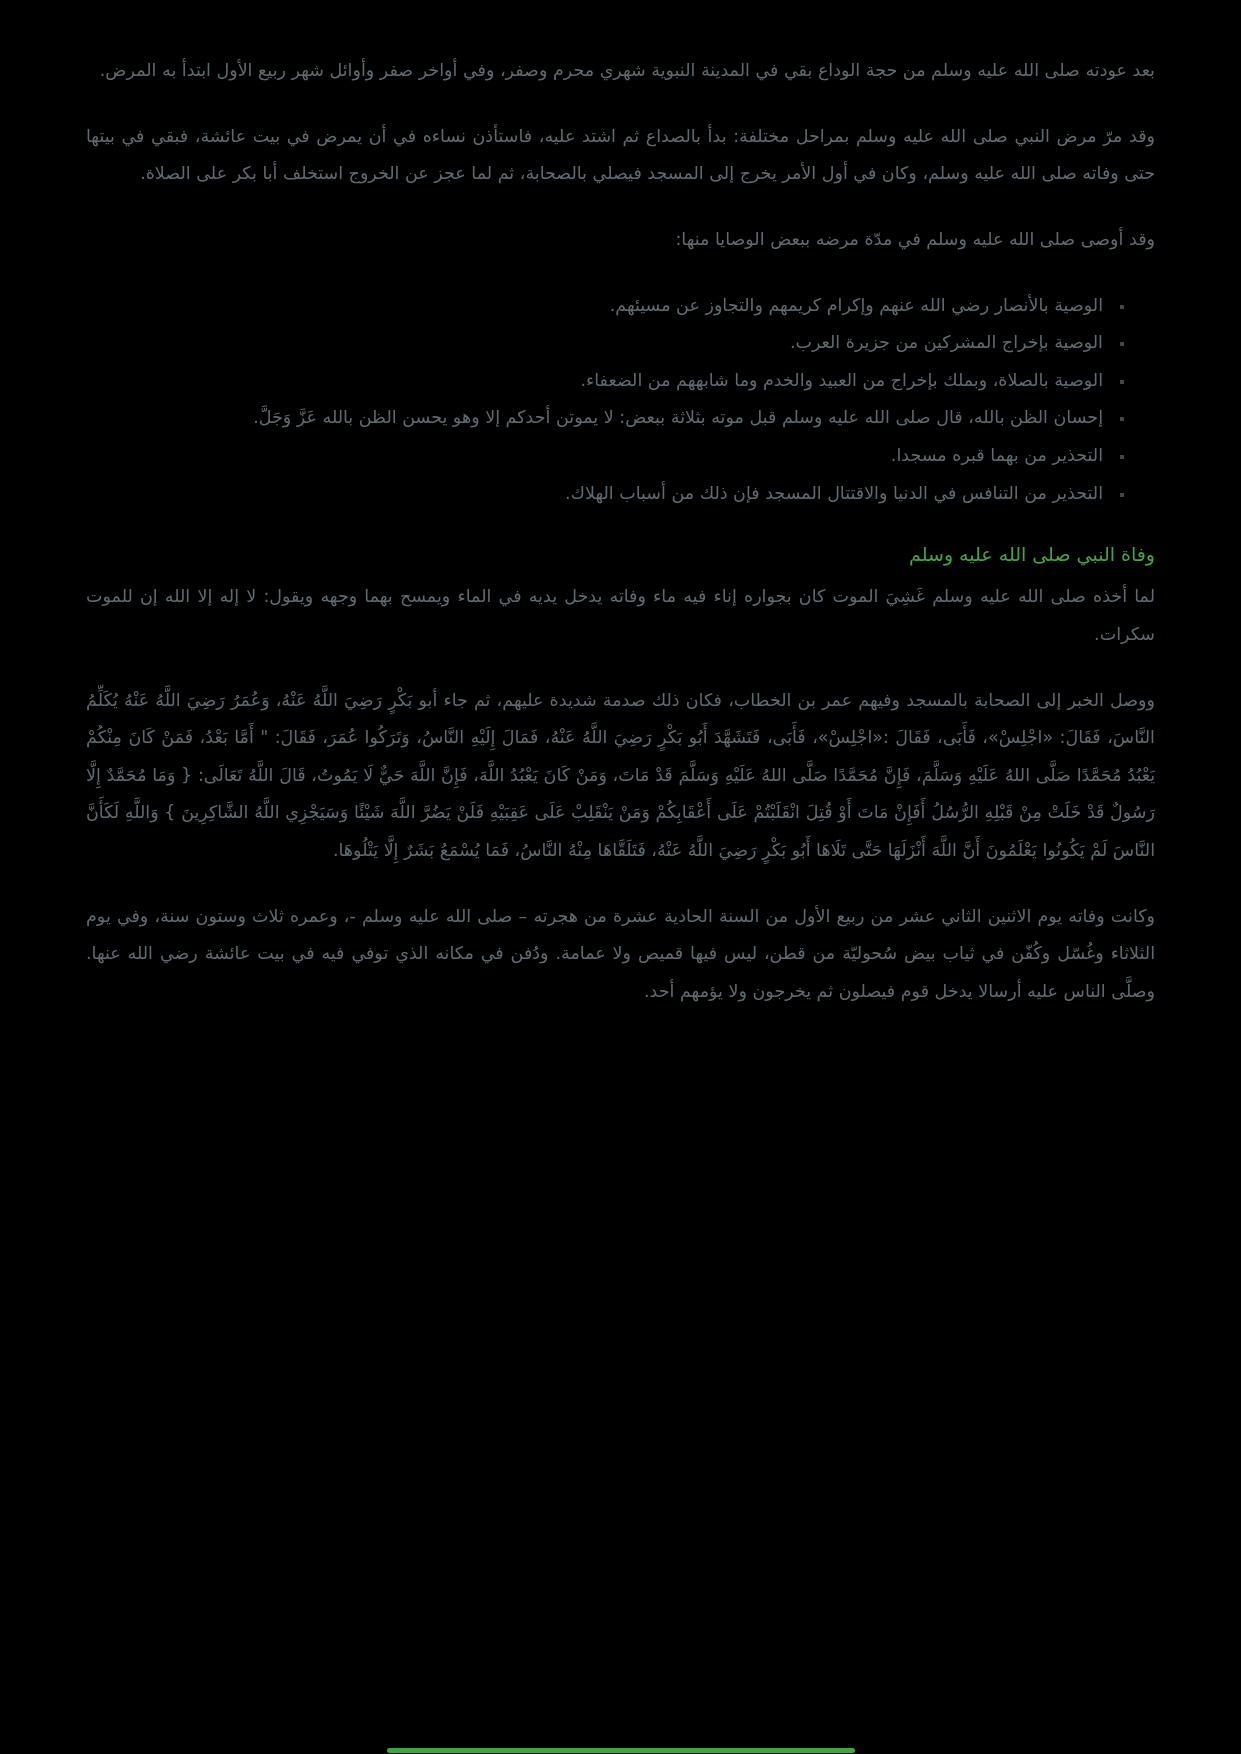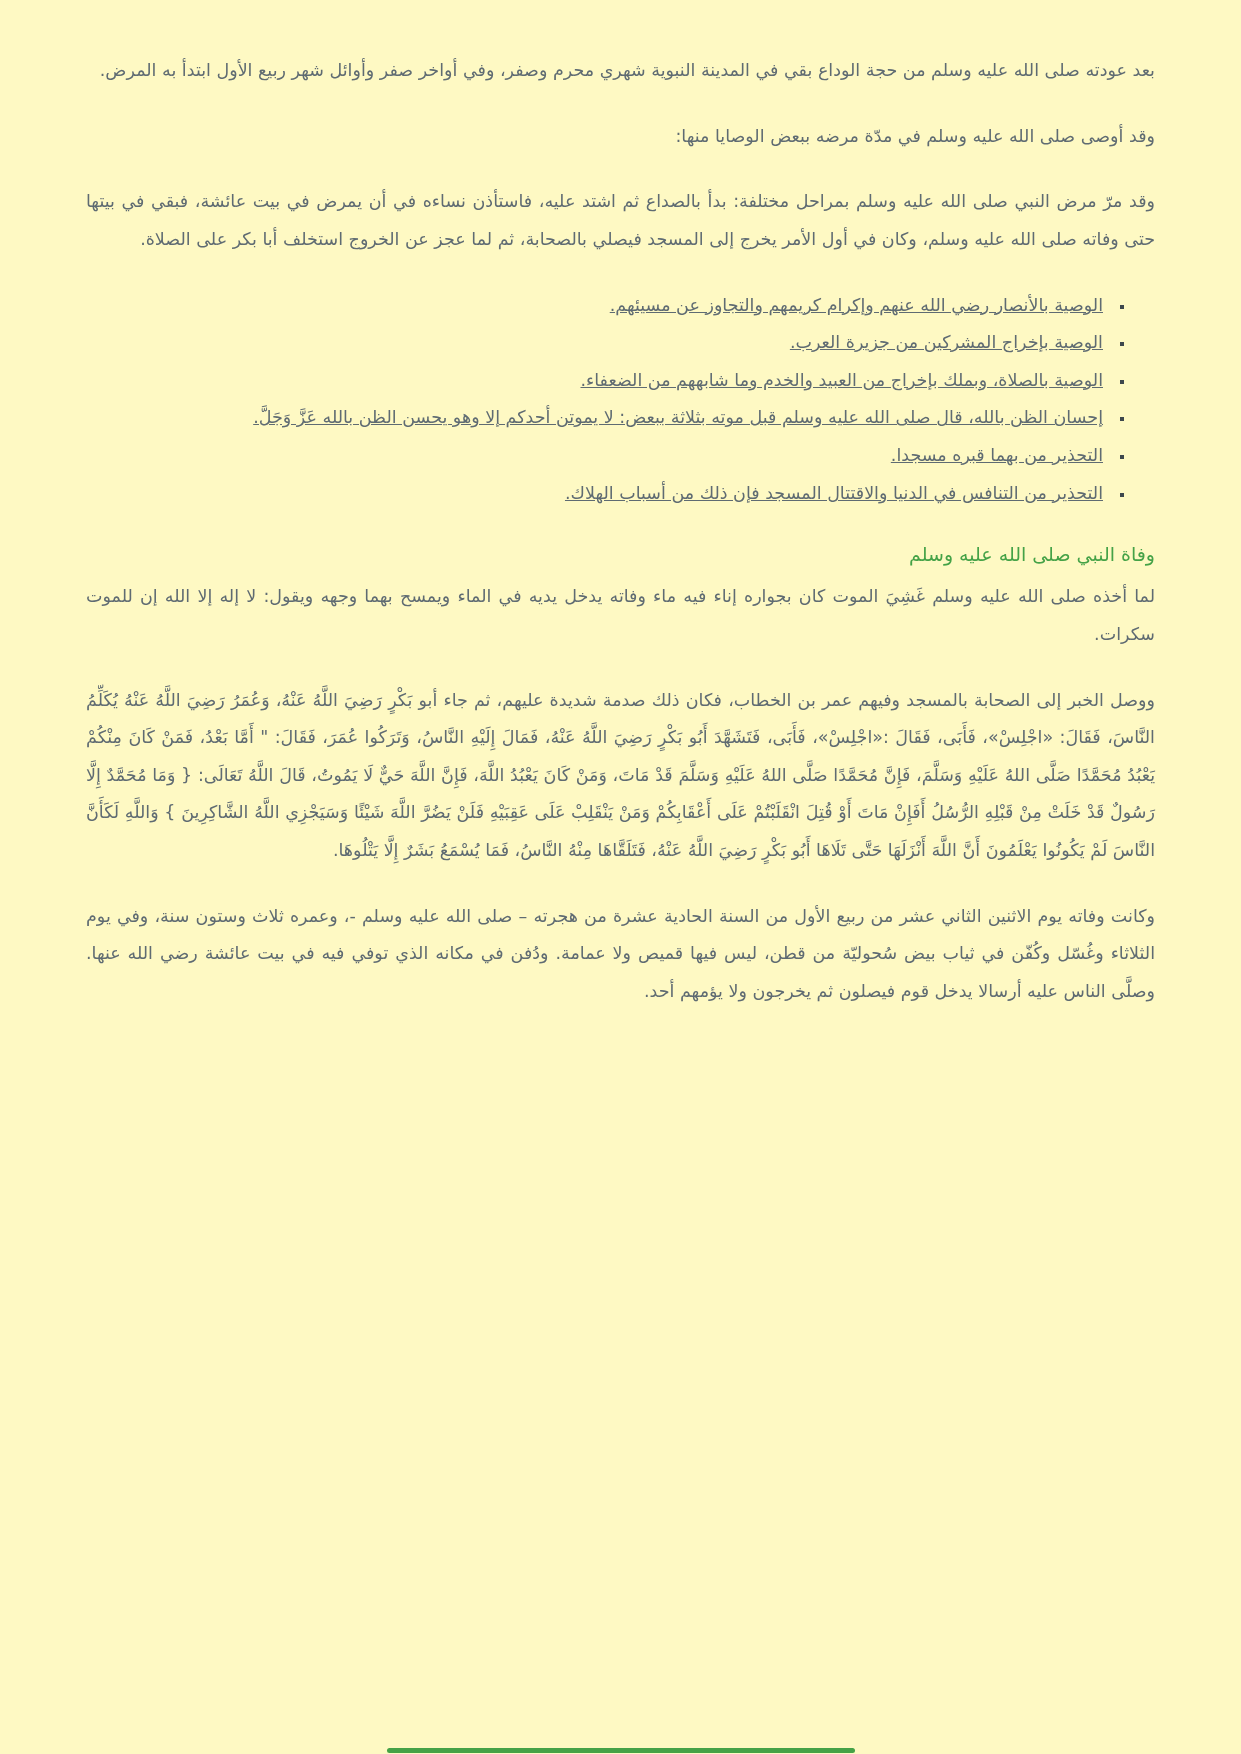--- a/index.html
+++ b/index.html
@@ -8,40 +8,39 @@
     height: 1754px;
     background: #ffffff;
     font-family: "DejaVu Sans", sans-serif;
     direction: rtl;
     overflow: hidden;
   }
   .page {
     position: relative;
     width: 1241px;
     height: 1754px;
-    background: #fef9c3;
+    background: #000000;
   }
   .content {
     padding: 52px 86px 0 86px;
     color: #5f6b72;
     font-size: 17.5px;
     line-height: 2.15;
     text-align: justify;
   }
   .content p {
     margin: 0 0 28px 0;
   }
   ul.wasaya {
     list-style: square;
     padding: 0 46px 0 0;
     margin: 0 0 24px 0;
   }
   ul.wasaya li {
     padding-right: 6px;
-    text-decoration: underline;
   }
   ul.wasaya li::marker {
     color: #3d474c;
     font-size: 13px;
   }
   h2.section-heading {
     color: #45a247;
     font-size: 19px;
     font-weight: normal;
     margin: 20px 0 6px 0;
@@ -60,23 +59,23 @@
   }
 </style>
 </head>
 <body>
 
 <div class="page">
   <div class="content">
 
     <p>بعد عودته صلى الله عليه وسلم من حجة الوداع بقي في المدينة النبوية شهري محرم وصفر، وفي أواخر صفر وأوائل شهر ربيع الأول ابتدأ به المرض.</p>
 
+    <p>وقد مرّ مرض النبي صلى الله عليه وسلم بمراحل مختلفة: بدأ بالصداع ثم اشتد عليه، فاستأذن نساءه في أن يمرض في بيت عائشة، فبقي في بيتها حتى وفاته صلى الله عليه وسلم، وكان في أول الأمر يخرج إلى المسجد فيصلي بالصحابة، ثم لما عجز عن الخروج استخلف أبا بكر على الصلاة.</p>
+
     <p>وقد أوصى صلى الله عليه وسلم في مدّة مرضه ببعض الوصايا منها:</p>
-
-    <p>وقد مرّ مرض النبي صلى الله عليه وسلم بمراحل مختلفة: بدأ بالصداع ثم اشتد عليه، فاستأذن نساءه في أن يمرض في بيت عائشة، فبقي في بيتها حتى وفاته صلى الله عليه وسلم، وكان في أول الأمر يخرج إلى المسجد فيصلي بالصحابة، ثم لما عجز عن الخروج استخلف أبا بكر على الصلاة.</p>
 
     <ul class="wasaya">
       <li>الوصية بالأنصار رضي الله عنهم وإكرام كريمهم والتجاوز عن مسيئهم.</li>
       <li>الوصية بإخراج المشركين من جزيرة العرب.</li>
       <li>الوصية بالصلاة، وبملك بإخراج من العبيد والخدم وما شابههم من الضعفاء.</li>
       <li>إحسان الظن بالله، قال صلى الله عليه وسلم قبل موته بثلاثة ببعض: لا يموتن أحدكم إلا وهو يحسن الظن بالله عَزَّ وَجَلَّ.</li>
       <li>التحذير من بهما قبره مسجدا.</li>
       <li>التحذير من التنافس في الدنيا والاقتتال المسجد فإن ذلك من أسباب الهلاك.</li>
     </ul>
 

